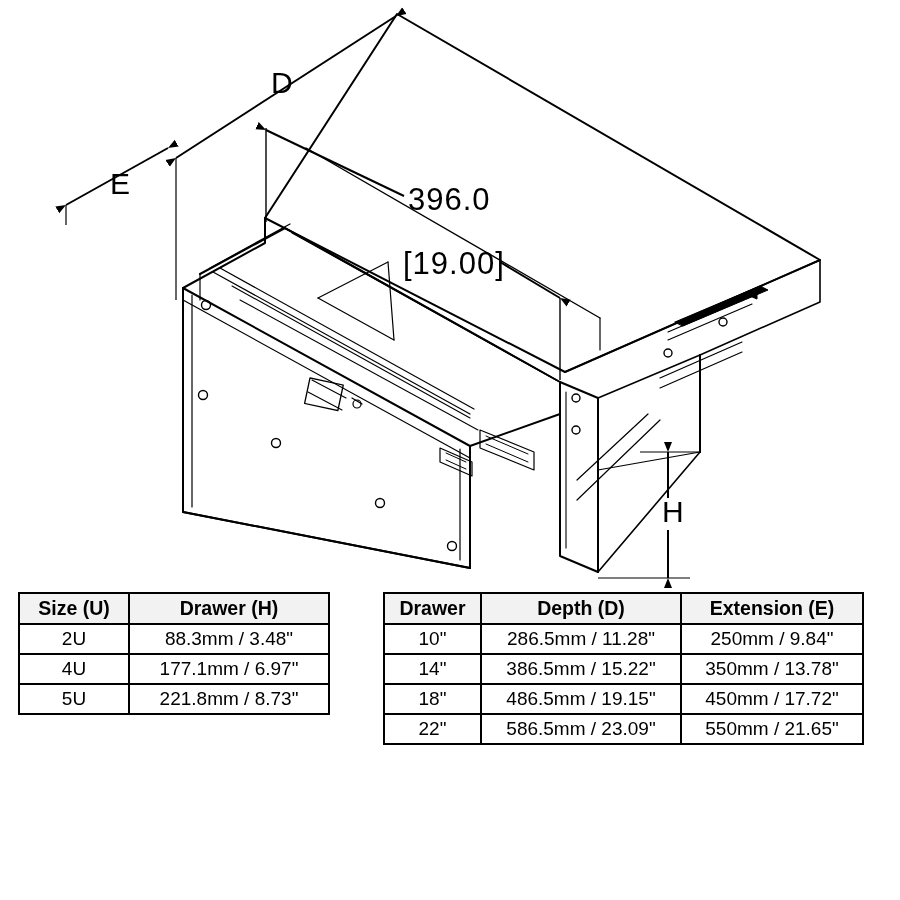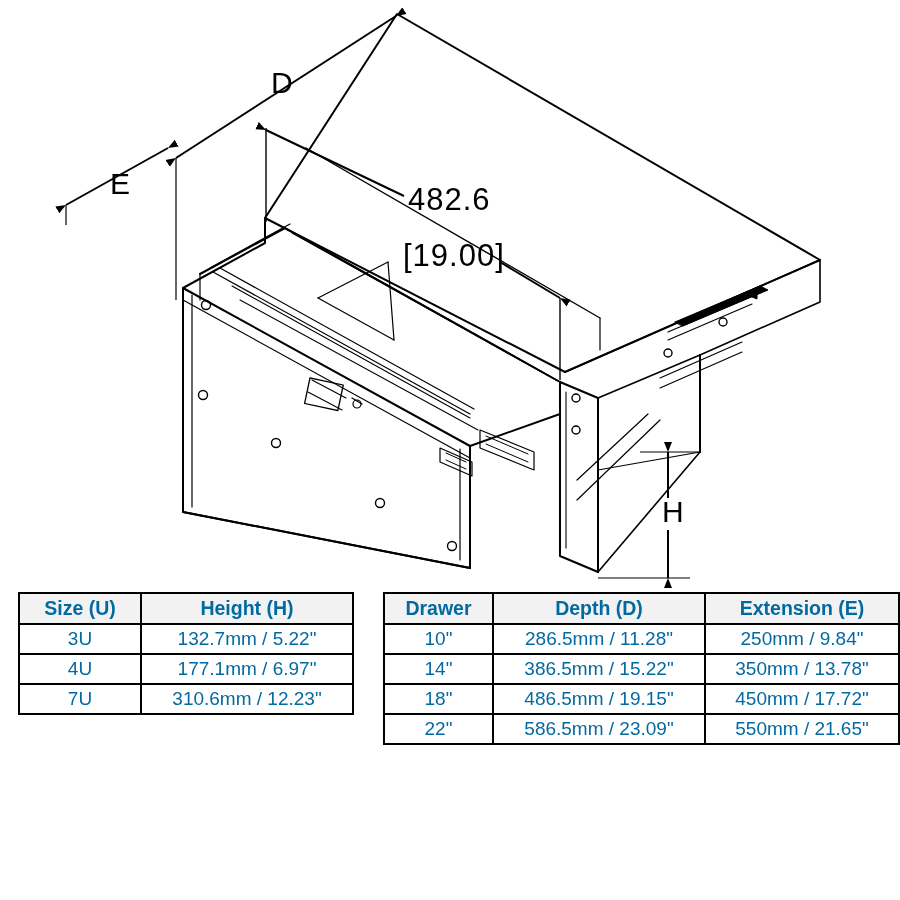--- a/index.html
+++ b/index.html
@@ -60,22 +60,22 @@
     border-collapse: collapse;
     position: absolute;
     background: #fff;
   }
   table.spec th,
   table.spec td {
     border: 2px solid #000;
     text-align: center;
     font-family: "Liberation Sans", sans-serif;
     font-size: 19px;
-    color: #0369a1;
-    padding: 3px 6px;
+    color: #000000;
+    padding: 3px 0;
     white-space: nowrap;
   }
   table.spec th {
     font-weight: bold;
     background: #f2f2f2;
     font-size: 19.5px;
   }
   table.spec td {
     font-weight: normal;
   }
@@ -226,45 +226,45 @@
         <line x1="668" y1="452" x2="668" y2="498" marker-start="url(#arrowStart)"></line>
         <line x1="668" y1="530" x2="668" y2="578" marker-end="url(#arrowEnd)"></line>
         <line x1="598" y1="578" x2="690" y2="578" stroke-width="1.2"></line>
         <line x1="640" y1="452" x2="700" y2="452" stroke-width="1.2"></line>
       </g>
     </svg>
 
     <div class="dim-label" style="left:271px; top:68px;">D</div>
     <div class="dim-label" style="left:110px; top:169px;">E</div>
     <div class="dim-label" style="left:662px; top:497px;">H</div>
-    <div class="dim-label big" style="left:408px; top:184px;">482.6</div>
-    <div class="dim-label" style="left:403px; top:240px; font-size:31px; letter-spacing:1px;">[19.00]</div>
+    <div class="dim-label big" style="left:408px; top:184px;">396.0</div>
+    <div class="dim-label" style="left:403px; top:248px; font-size:31px; letter-spacing:1px;">[19.00]</div>
   </div>
 
   <div class="tables-row">
 
     <table class="spec" id="height-table">
       <thead>
         <tr>
           <th>Size (U)</th>
-          <th>Height (H)</th>
+          <th>Drawer (H)</th>
         </tr>
       </thead>
       <tbody>
         <tr>
-          <td>3U</td>
-          <td>132.7mm / 5.22"</td>
+          <td>2U</td>
+          <td>88.3mm / 3.48"</td>
         </tr>
         <tr>
           <td>4U</td>
           <td>177.1mm / 6.97"</td>
         </tr>
         <tr>
-          <td>7U</td>
-          <td>310.6mm / 12.23"</td>
+          <td>5U</td>
+          <td>221.8mm / 8.73"</td>
         </tr>
       </tbody>
     </table>
 
     <table class="spec" id="depth-table">
       <thead>
         <tr>
           <th>Drawer</th>
           <th>Depth (D)</th>
           <th>Extension (E)</th>

